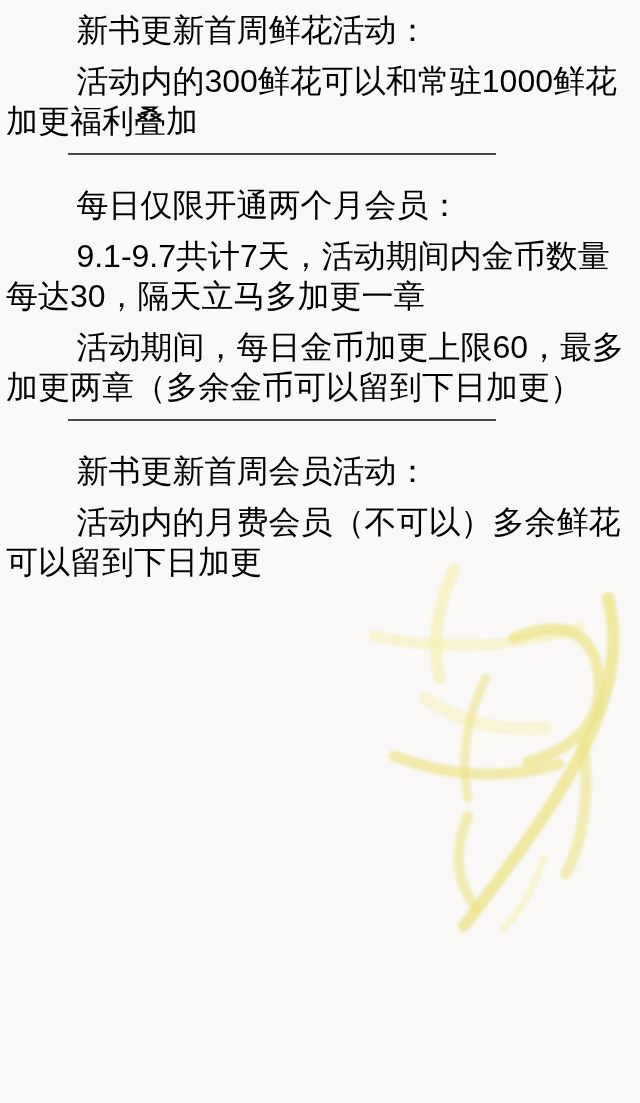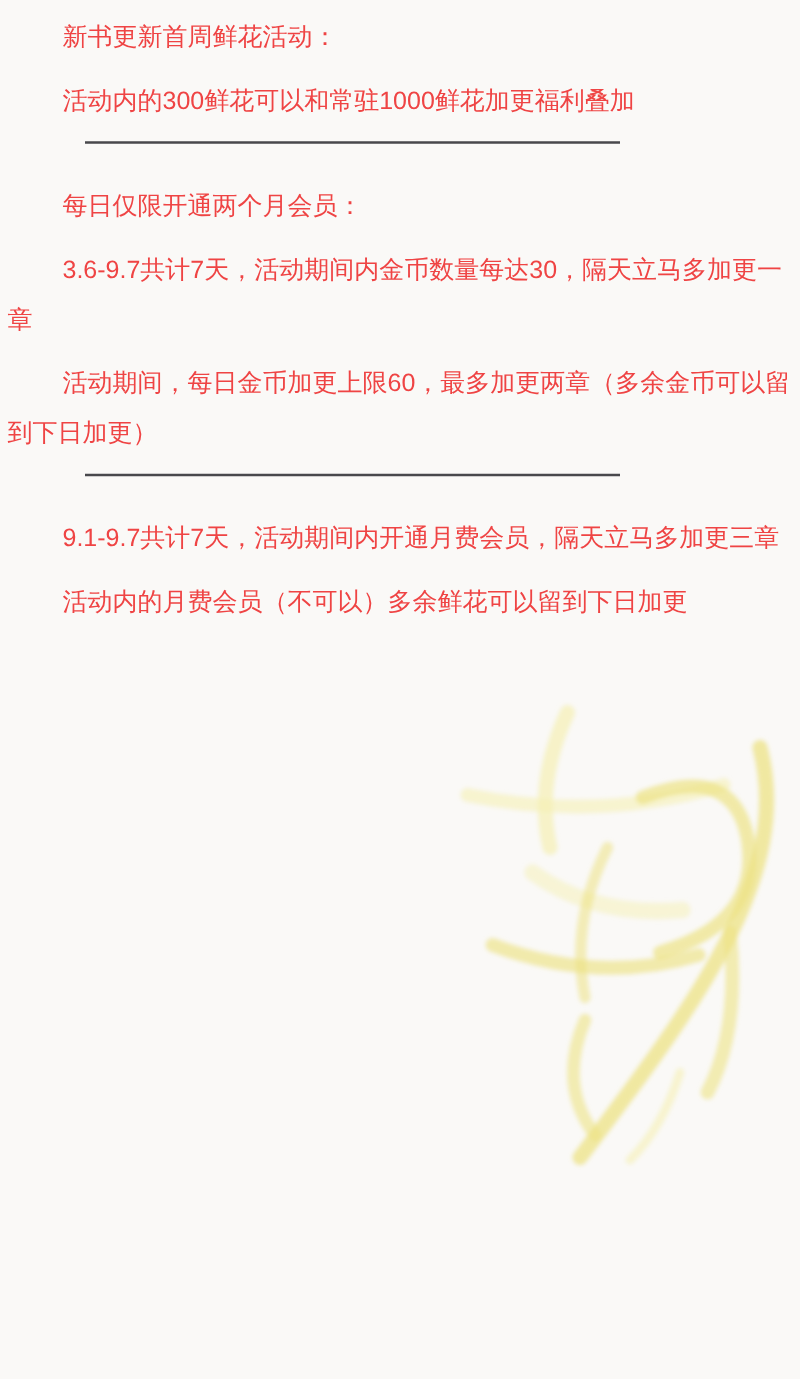--- a/index.html
+++ b/index.html
@@ -14,23 +14,23 @@
     position: relative;
     font-family: "Liberation Sans", "DejaVu Sans", sans-serif;
   }
   .doc {
     position: relative;
     padding: 10px 6px 0 6px;
     z-index: 1;
   }
   .para {
     margin: 0 0 11px 0;
-    font-size: 20px;
+    font-size: 32px;
     line-height: 40px;
-    color: #ef4444;
+    color: #000000;
     text-indent: 2.2em;
     letter-spacing: 0;
     word-break: break-all;
   }
   .divider {
     height: 0;
     border: none;
     border-top: 2px solid #48484c;
     width: 428px;
     margin: 12px 0 30px 62px;
@@ -52,28 +52,28 @@
 
   <section>
     <p class="para">新书更新首周鲜花活动：</p>
     <p class="para">活动内的300鲜花可以和常驻1000鲜花加更福利叠加</p>
   </section>
 
   <hr class="divider">
 
   <section>
     <p class="para">每日仅限开通两个月会员：</p>
-    <p class="para">3.6-9.7共计7天，活动期间内金币数量每达30，隔天立马多加更一章</p>
+    <p class="para">9.1-9.7共计7天，活动期间内金币数量每达30，隔天立马多加更一章</p>
     <p class="para">活动期间，每日金币加更上限60，最多加更两章（多余金币可以留到下日加更）</p>
   </section>
 
   <hr class="divider">
 
   <section>
-    <p class="para">9.1-9.7共计7天，活动期间内开通月费会员，隔天立马多加更三章</p>
+    <p class="para">新书更新首周会员活动：</p>
     <p class="para">活动内的月费会员（不可以）多余鲜花可以留到下日加更</p>
   </section>
 
 </div>
 
 <svg class="watermark" viewBox="0 0 304 386" xmlns="http://www.w3.org/2000/svg" aria-hidden="true">
   <defs>
     <filter id="soft" x="-20%" y="-20%" width="140%" height="140%">
       <feGaussianBlur stdDeviation="1.7"></feGaussianBlur>
     </filter>

